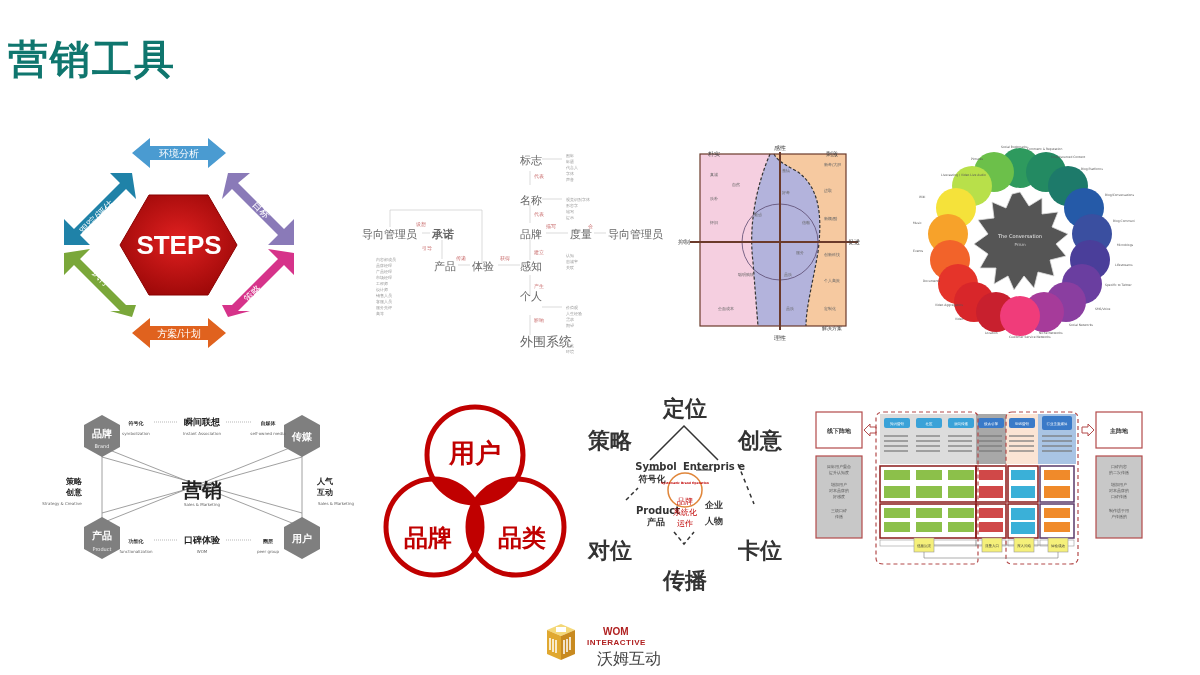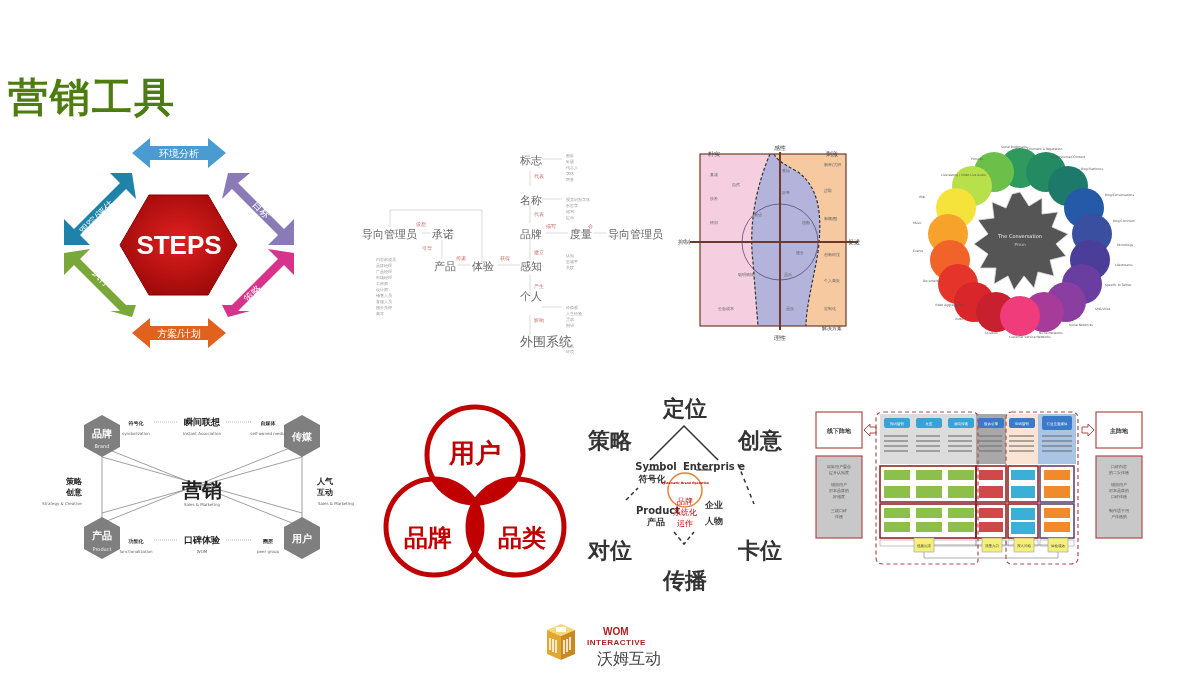--- a/index.html
+++ b/index.html
@@ -1,19 +1,19 @@
 <!DOCTYPE html>
 <html><head>
 <meta charset="utf-8">
 <style>
   * { box-sizing: border-box; margin: 0; padding: 0; }
   html, body { width: 1200px; height: 675px; background: #ffffff; overflow: hidden; }
   body { position: relative; font-family: "DejaVu Sans", "Liberation Sans", sans-serif; color: #333; }
   .abs { position: absolute; }
-  .title { left: 8px; top: 32px; font-size: 40px; font-weight: bold; color: #4d7c0f; letter-spacing: 2px; margin-top: 38px; }
+  .title { left: 8px; top: 32px; font-size: 40px; font-weight: bold; color: #0f766e; letter-spacing: 2px; }
   .panel { position: absolute; }
   .fc-text { position: absolute; font-size: 11px; color: #666; white-space: nowrap; }
   .fc-small { position: absolute; font-size: 4px; color: #999; line-height: 6px; white-space: pre; }
   .fc-red { position: absolute; font-size: 5px; color: #c86a6a; white-space: nowrap; }
   .hexlabel { fill: #fff; font-weight: bold; }
 </style>
 </head>
 <body>
 
 <div class="abs title">营销工具</div>
@@ -75,21 +75,21 @@
     <line x1="184" y1="98" x2="206" y2="98"></line>
     <line x1="232" y1="98" x2="244" y2="98"></line>
     <line x1="168" y1="160" x2="168" y2="140"></line>
     <line x1="168" y1="200" x2="168" y2="180"></line>
     <line x1="180" y1="24" x2="200" y2="24"></line>
     <line x1="180" y1="64" x2="200" y2="64"></line>
     <line x1="180" y1="172" x2="200" y2="172"></line>
     <line x1="200" y1="203" x2="206" y2="203"></line>
   </svg>
   <div class="fc-text" style="left:0;top:92px;">导向管理员</div>
-  <div class="fc-text" style="left:70px;top:92px;">承诺</div>
+  <div class="fc-text" style="left:70px;top:92px;font-weight:bold;">承诺</div>
   <div class="fc-text" style="left:72px;top:124px;">产品</div>
   <div class="fc-text" style="left:110px;top:124px;font-family:Liberation Serif, serif;">体验</div>
   <div class="fc-text" style="left:158px;top:124px;">感知</div>
   <div class="fc-text" style="left:158px;top:92px;">品牌</div>
   <div class="fc-text" style="left:208px;top:92px;">度量</div>
   <div class="fc-text" style="left:246px;top:92px;">导向管理员</div>
   <div class="fc-text" style="left:158px;top:18px;">标志</div>
   <div class="fc-text" style="left:158px;top:58px;">名称</div>
   <div class="fc-text" style="left:158px;top:154px;">个人</div>
   <div class="fc-text" style="left:158px;top:198px;font-size:13px;">外围系统</div>

